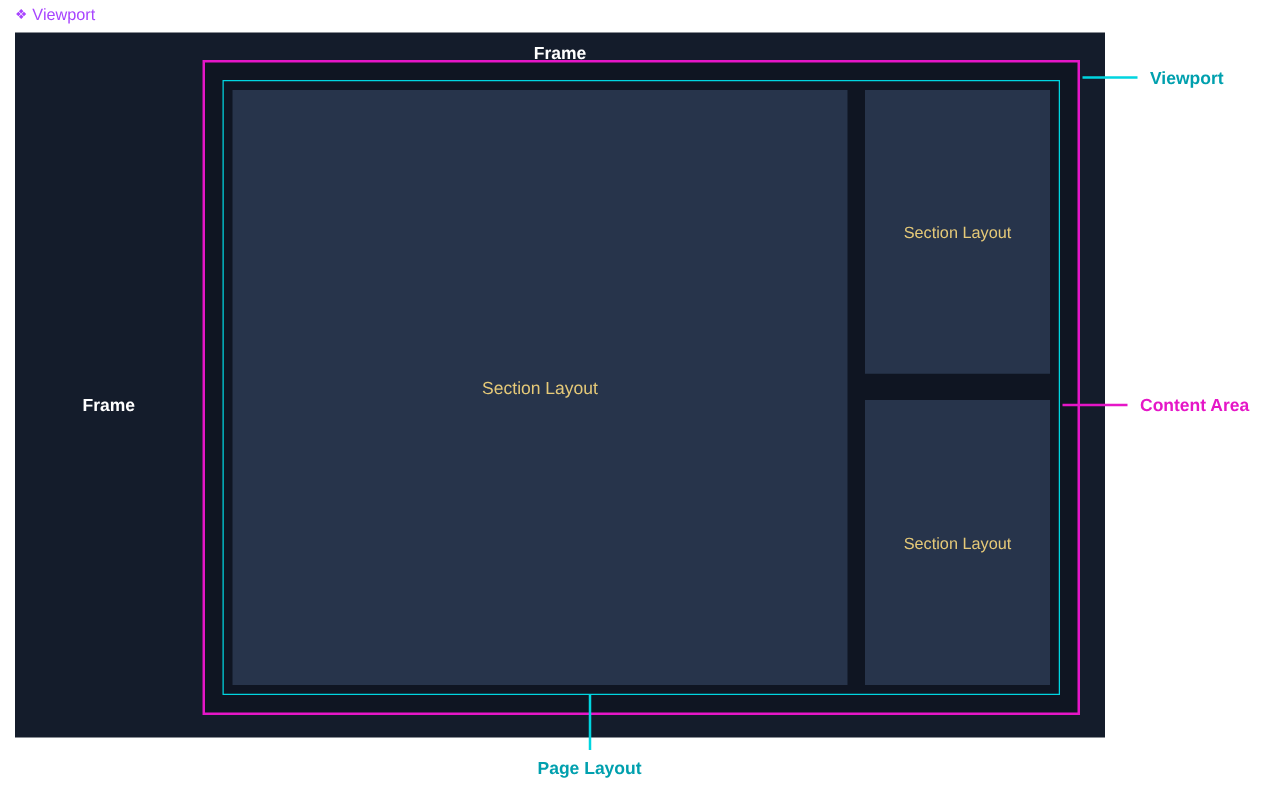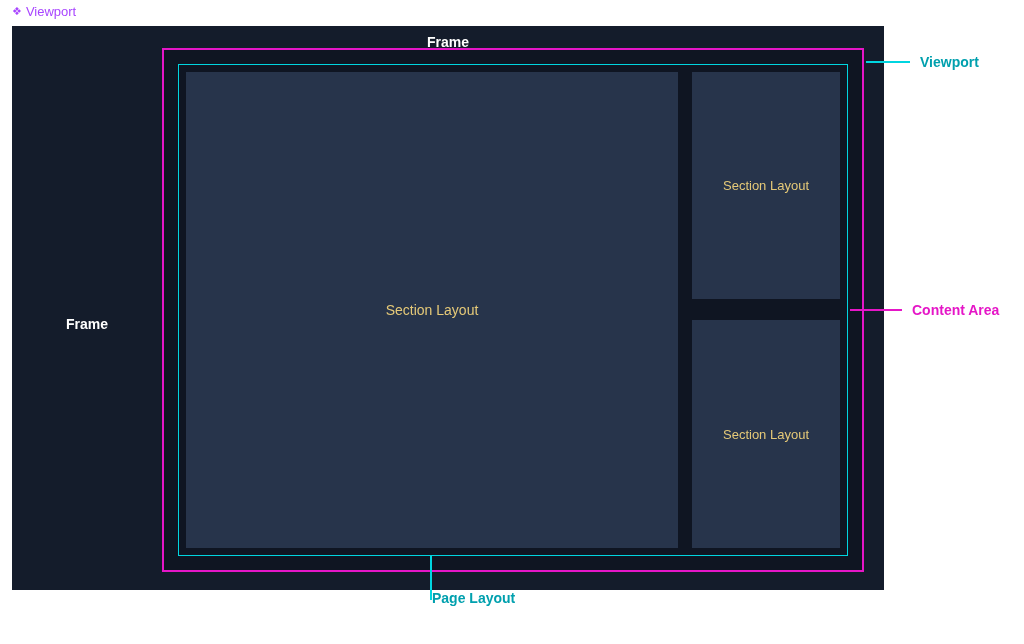--- a/index.html
+++ b/index.html
@@ -129,31 +129,30 @@
     }
     .viewport-callout {
       left: 866px;
       top: 54px;
       color: #00a8b5;
     }
     .viewport-callout .line { width: 44px; margin-right: 10px; color: #00d5e0; }
     .viewport-callout .label { color: #00a0ae; }
     .content-callout {
       left: 850px;
-      top: 302px;
+      top: 316px;
       color: #e516c7;
     }
     .content-callout .line { width: 52px; margin-right: 10px; }
     .content-callout .label { color: #e516c7; }
     .page-layout-callout {
       left: 430px;
       top: 556px;
       color: #00d5e0;
-      flex-direction: row;
-      align-items: flex-end;
+      flex-direction: column;
     }
     .page-layout-callout .vline {
       width: 0;
       height: 44px;
       border-left: 2px solid #00d5e0;
       margin-bottom: 6px;
     }
     .page-layout-callout .label {
       color: #00a0ae;
       font-size: 14px;

